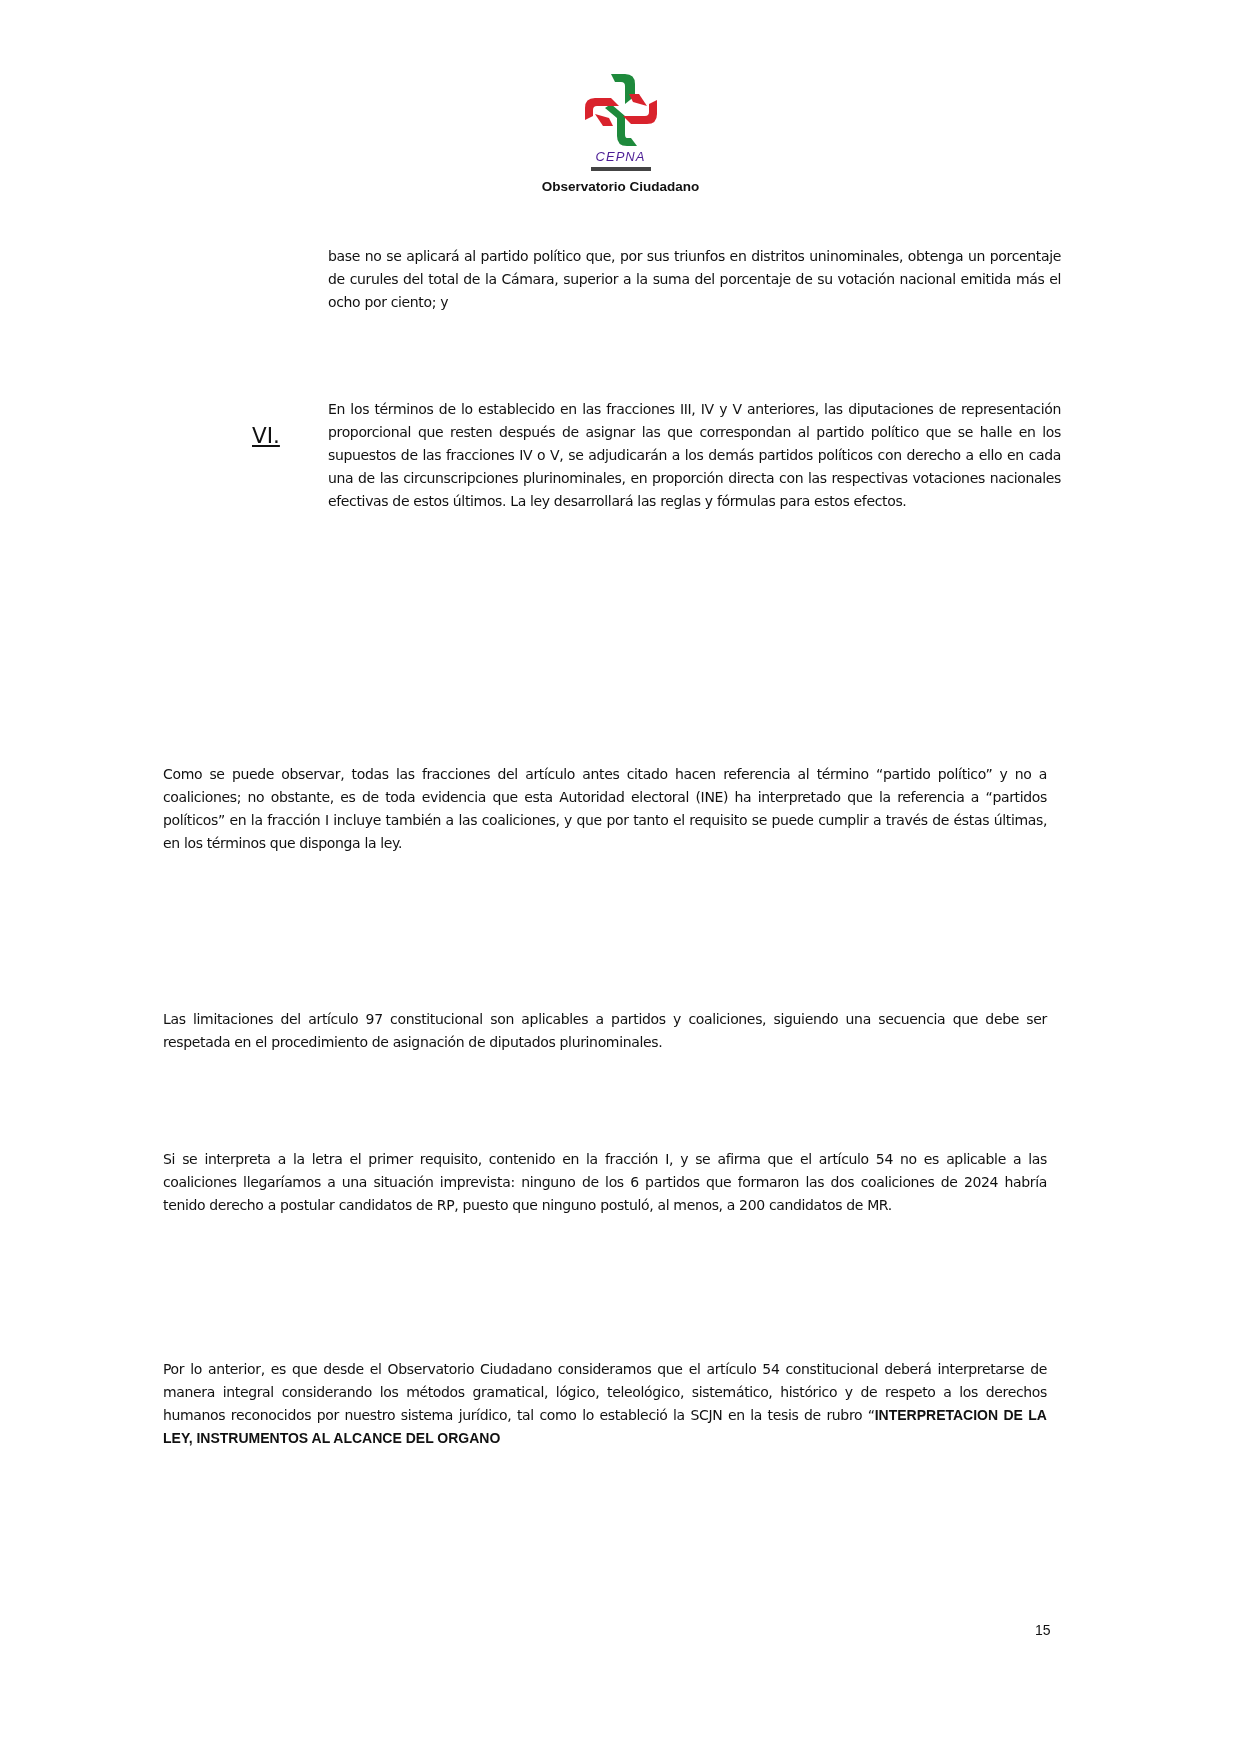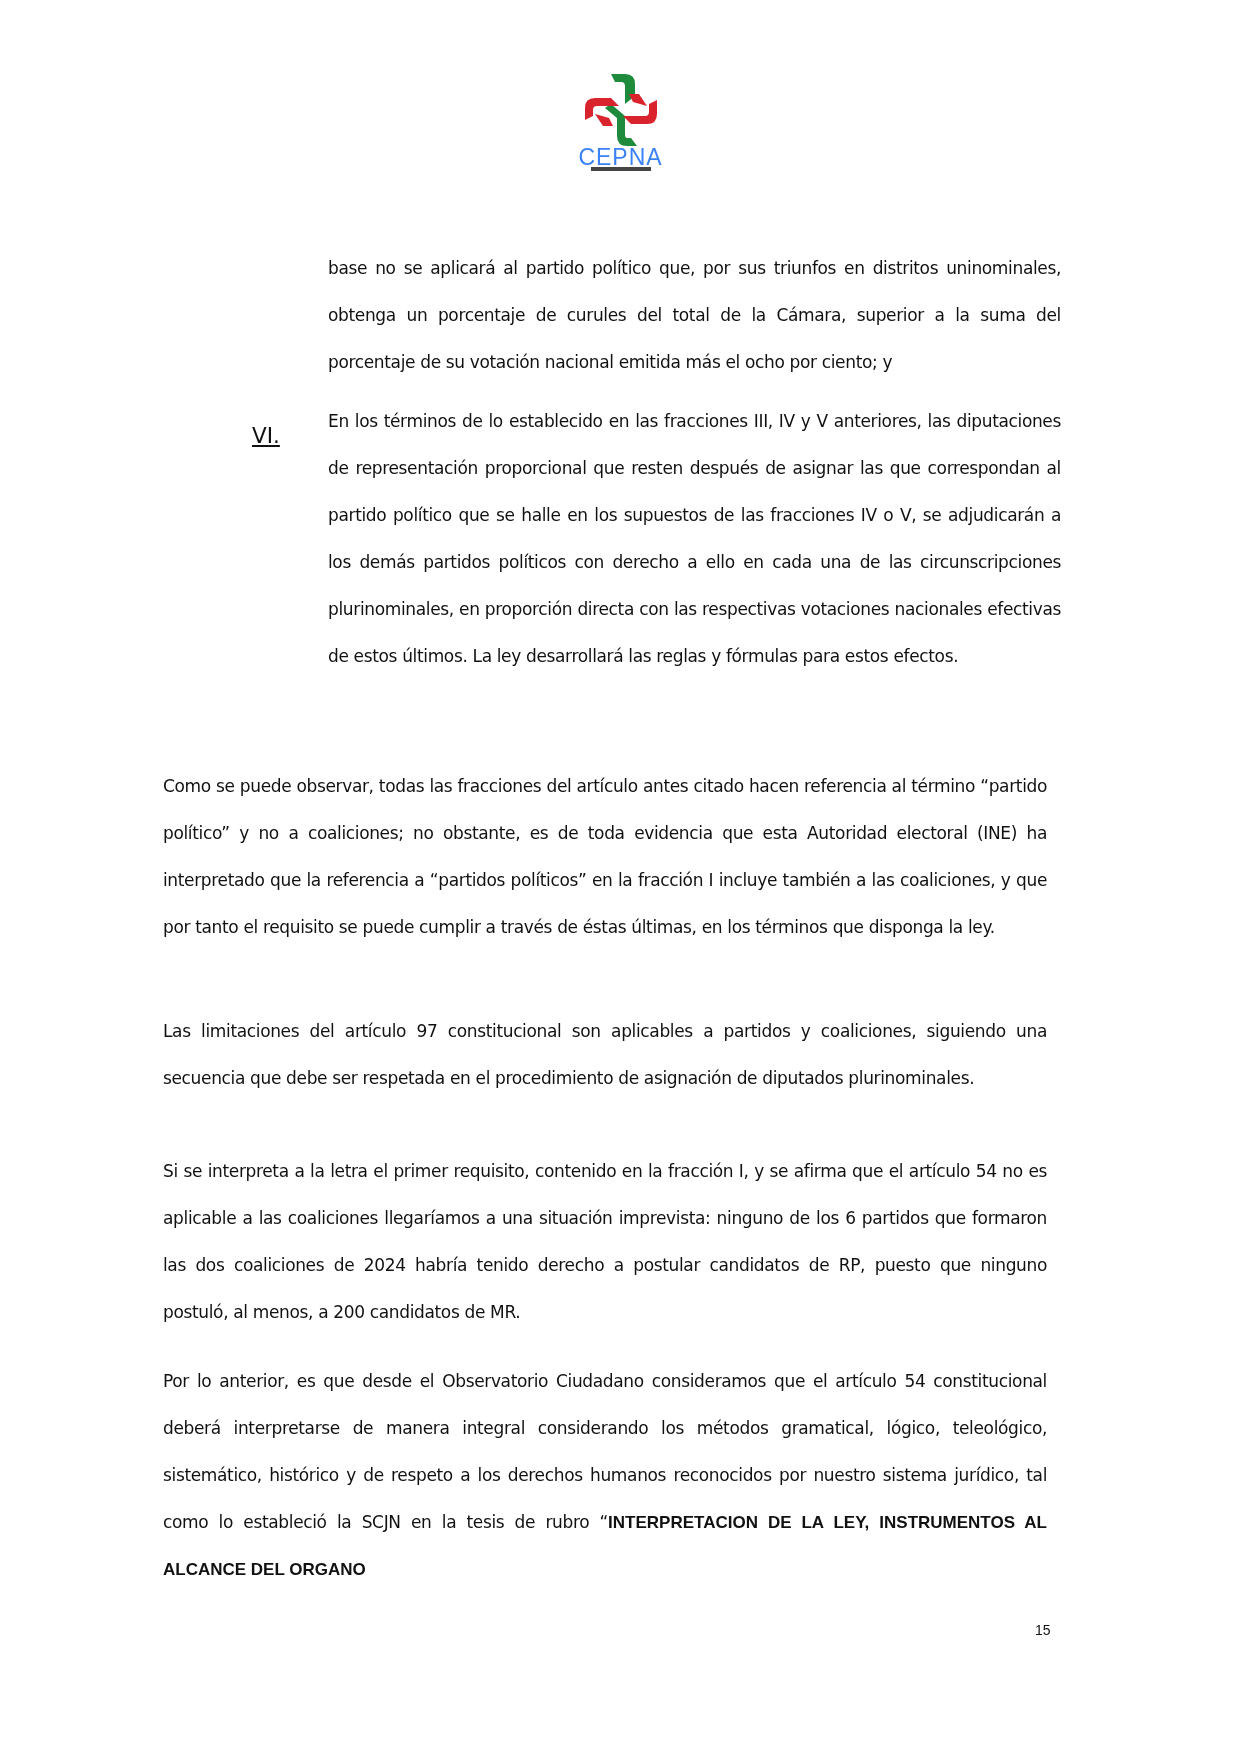--- a/index.html
+++ b/index.html
@@ -1,24 +1,24 @@
 <!DOCTYPE html>
 <html><head>
   <meta charset="utf-8">
   <style>
     html, body { margin: 0; padding: 0; background: #ffffff; }
     body { width: 1241px; height: 1755px; position: relative; overflow: hidden;
            font-family: "DejaVu Sans", sans-serif; color: #111111; }
     .header { position: absolute; left: 0; top: 70px; width: 1241px; text-align: center; }
     .logo { width: 80px; height: 80px; margin: 0 auto; display: block; }
-    .cepna { font-family: "Liberation Sans", sans-serif; font-size: 23px; color: #3b82f6; letter-spacing: 1px; margin-top: -2px; line-height: 18px; }
+    .cepna { font-family: "Liberation Sans", sans-serif; font-size: 13px; color: #4c1d95; letter-spacing: 1px; margin-top: -2px; line-height: 18px; font-style: italic; }
     .cepna-bar { width: 60px; height: 4px; background: #444; margin: 1px auto 0; }
     .org { font-family: "Liberation Sans", sans-serif; font-weight: bold; font-size: 13.5px; margin-top: 6px; line-height: 20px; }
     .years { font-family: "Liberation Sans", sans-serif; font-weight: bold; font-size: 13.5px; line-height: 18px; }
-    .text { font-size: 17px; line-height: 47px; text-align: justify; text-align-last: auto; letter-spacing: -0.35px; word-spacing: 0px; }
+    .text { font-size: 14px; line-height: 23px; text-align: justify; text-align-last: auto; letter-spacing: -0.35px; word-spacing: 0px; }
     .block { position: absolute; }
     .indent { left: 328px; width: 733px; }
     .full { left: 163px; width: 884px; }
     .roman { position: absolute; left: 252px; font-size: 21.5px; line-height: 35.2px; }
     .p-last { text-align-last: left; }
     .bold { font-weight: bold; font-family: "Liberation Sans", sans-serif; letter-spacing: 0px; }
     .page-num { position: absolute; left: 1035px; top: 1622px; font-family: "Liberation Sans", sans-serif; font-size: 14px; }
   </style>
 </head>
 <body>
@@ -27,20 +27,21 @@
   <svg class="logo" viewBox="0 0 80 80">
     <path d="M30 4 L44 4 Q54 4 54 14 L54 26 L44 34 L44 16 Q44 12 40 12 L34 12 Z" fill="#1e8a3c"></path>
     <path d="M24 38 L36 48 L36 66 Q36 76 46 76 L56 76 L50 68 L46 68 Q44 68 44 64 L44 46 L30 34 Z" fill="#1e8a3c"></path>
     <path d="M4 50 L4 38 Q4 28 14 28 L30 28 L38 36 L16 36 Q12 36 12 40 L12 46 Z" fill="#d9232d"></path>
     <path d="M76 30 L76 44 Q76 54 66 54 L50 54 L42 46 L64 46 Q68 46 68 42 L68 34 Z" fill="#d9232d"></path>
     <path d="M14 44 L22 56 L32 56 L28 48 Z" fill="#d9232d"></path>
     <path d="M66 36 L58 24 L48 24 L52 32 Z" fill="#d9232d"></path>
   </svg>
   <div class="cepna">CEPNA</div>
   <div class="cepna-bar"></div>
+  <div class="org">Observatorio Ciudadano</div>
 </div>
 
 <div class="block indent text p-last" style="top: 245px;">base no se aplicará al partido político que, por sus triunfos en distritos uninominales, obtenga un porcentaje de curules del total de la Cámara, superior a la suma del porcentaje de su votación nacional emitida más el ocho por ciento; y</div>
 
 <div class="roman" style="top: 418px; text-decoration: underline;">VI.</div>
 <div class="block indent text p-last" style="top: 398px;">En los términos de lo establecido en las fracciones III, IV y V anteriores, las diputaciones de representación proporcional que resten después de asignar las que correspondan al partido político que se halle en los supuestos de las fracciones IV o V, se adjudicarán a los demás partidos políticos con derecho a ello en cada una de las circunscripciones plurinominales, en proporción directa con las respectivas votaciones nacionales efectivas de estos últimos. La ley desarrollará las reglas y fórmulas para estos efectos.</div>
 
 <div class="block full text p-last" style="top: 763px;">Como se puede observar, todas las fracciones del artículo antes citado hacen referencia al término “partido político” y no a coaliciones; no obstante, es de toda evidencia que esta Autoridad electoral (INE) ha interpretado que la referencia a “partidos políticos” en la fracción I incluye también a las coaliciones, y que por tanto el requisito se puede cumplir a través de éstas últimas, en los términos que disponga la ley.</div>
 
 <div class="block full text p-last" style="top: 1008px;">Las limitaciones del artículo 97 constitucional son aplicables a partidos y coaliciones, siguiendo una secuencia que debe ser respetada en el procedimiento de asignación de diputados plurinominales.</div>

